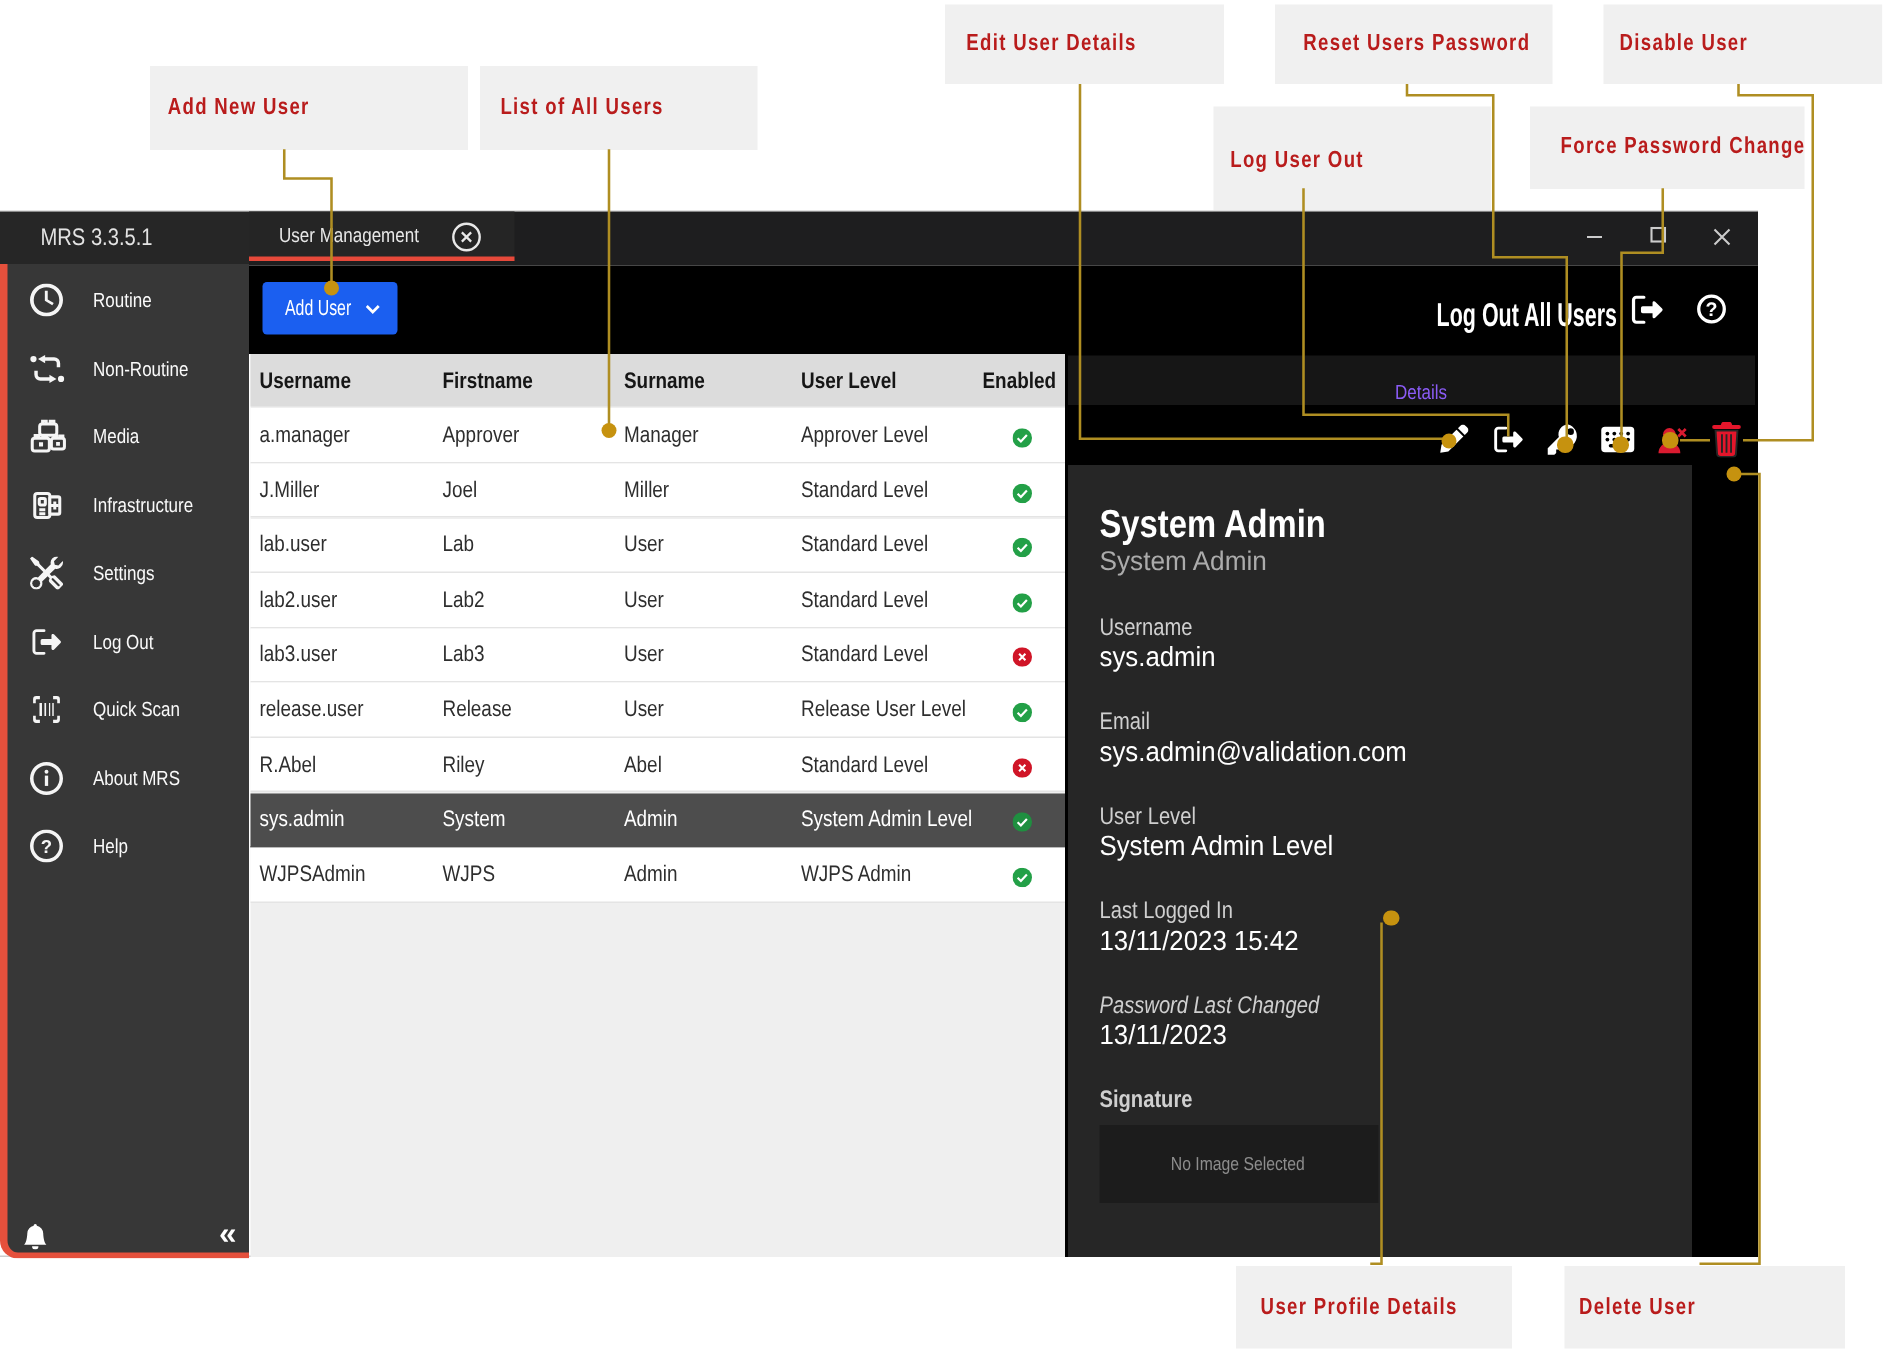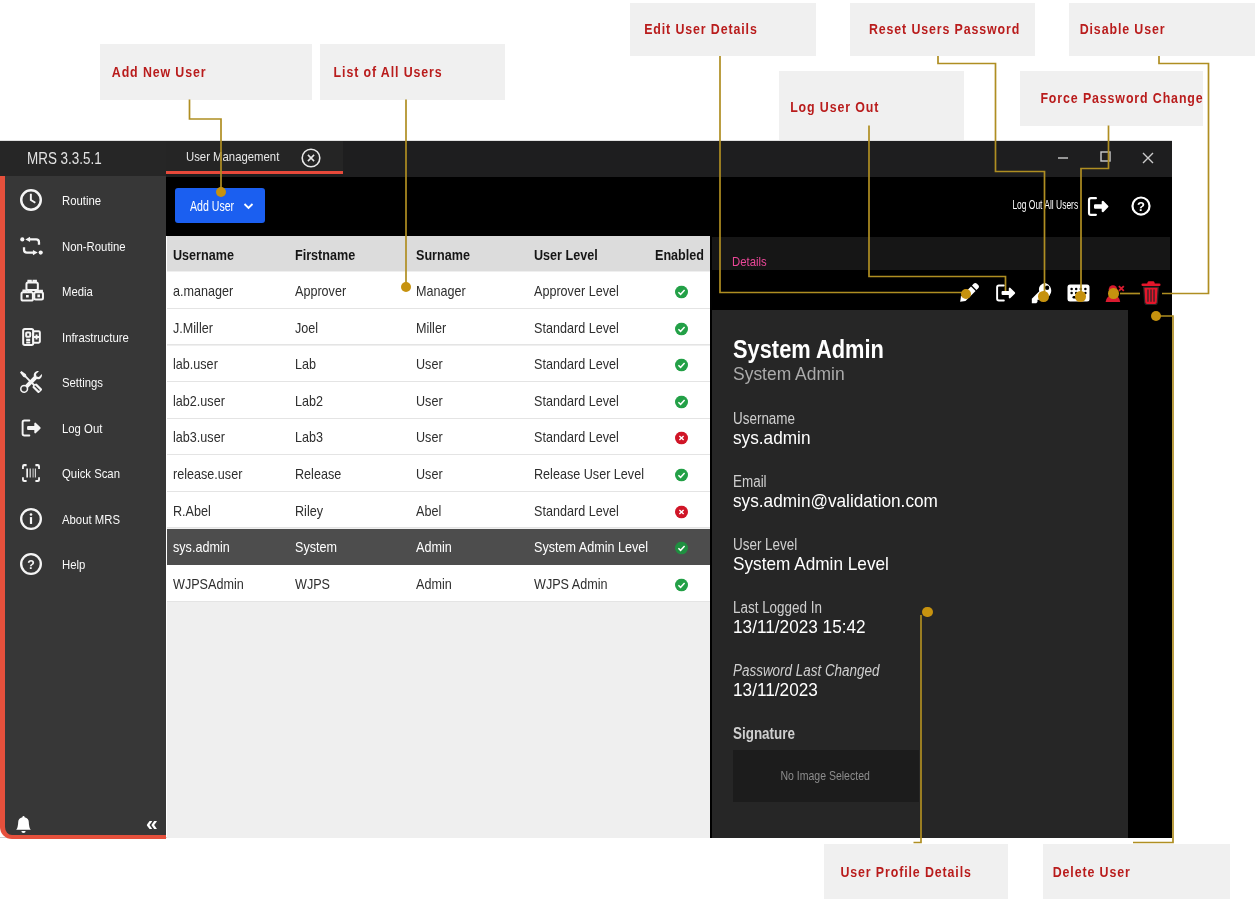--- a/index.html
+++ b/index.html
@@ -47,21 +47,21 @@
   .c2 { position:absolute; left:128.5px; top:50%; }
   .c3 { position:absolute; left:249.5px; top:50%; }
   .c4 { position:absolute; left:367.5px; top:50%; }
   .c1 .cond,.c2 .cond,.c3 .cond,.c4 .cond { transform:translateY(-50%) scaleX(0.84); }
   .cic { position:absolute; left:508.5px; top:calc(50% + 2px); transform:translateY(-50%); }
   .cic svg { display:block; }
 
   
   #rpanel { position:absolute; left:709.5px; top:236px; width:462.5px; height:601.5px; background:#000; }
   #detailsbar { position:absolute; left:2.5px; top:1px; width:458px; height:33px; background:#161616;
-                color:#ec4899; font-size:13.5px; display:flex; align-items:center; padding-left:20px; padding-top:16px; }
+                color:#8b5cf6; font-size:13.5px; display:flex; align-items:center; padding-left:20px; padding-top:16px;justify-content:center; }
   #iconrow { position:absolute; left:0; top:34px; width:100%; height:40px; background:#000; }
   #pbody { position:absolute; left:2.5px; top:74px; width:416px; height:527.5px; background:#262626; color:#fff; }
   .plabel { color:#cfcfcf; font-size:16px; }
   .pvalue { color:#fff; font-size:18.5px; }
   .pvalue .cond { transform:scaleX(0.93); }
   #sigbox { position:absolute; left:20.5px; top:676px; width:186px; height:52px; background:#1c1c1c;
             color:#8d8d8d; font-weight:normal; font-size:12.5px; display:flex; align-items:center; justify-content:center; }
 
   .dot { position:absolute; width:10.5px; height:10.5px; border-radius:50%; background:#c6920f; z-index:30; }
   #lines { position:absolute; left:0; top:0; z-index:25; pointer-events:none; }
@@ -78,21 +78,21 @@
     </div>
   <div class="callout" style="left:630px; top:2.5px; width:186px; height:53.5px;">
       <span>Edit User Details</span>
     </div>
   <div class="callout" style="left:850px; top:2.5px; width:185px; height:53.5px;">
       <span>Reset Users Password</span>
     </div>
   <div class="callout" style="left:1069px; top:2.5px; width:186px; height:53.5px;">
       <span>Disable User</span>
     </div>
-  <div class="callout" style="left:779px; top:71px; width:185px; height:72px;">
+  <div class="callout" style="left:809px; top:71px; width:185px; height:72px;">
       <span>Log User Out</span>
     </div>
   <div class="callout" style="left:1020px; top:71px; width:183px; height:54.5px;">
       <span>Force Password Change</span>
     </div>
   <div class="callout" style="left:824px; top:844px; width:184px; height:55px;">
       <span>User Profile Details</span>
     </div>
   <div class="callout" style="left:1043px; top:844px; width:187px; height:55px;">
       <span>Delete User</span>
@@ -207,21 +207,21 @@
     </svg>
   </div>
 
   <div id="toolbar">
     <div id="addbtn">
         <span class="abs" style="left:15px; top:10px;"><span class="cond" style="transform:scaleX(0.73);">Add User</span></span>
       <svg class="abs" style="left:68px; top:14px;" width="11" height="8" viewBox="0 0 11 8">
           <path d="M1.5 2 L5.5 6 L9.5 2" fill="none" stroke="#fff" stroke-width="1.8"></path>
         </svg>
     </div>
-    <div style="position:absolute; right:94px; top:20px; color:#fff; font-weight:normal; font-size:13px;">
+    <div style="position:absolute; right:94px; top:20px; color:#fff; font-weight:bold; font-size:22px;">
       <span class="condr" style="transform:scaleX(0.65);">Log Out All Users</span></div>
     <svg style="position:absolute;left:920px;top:18px;" width="24" height="23" viewBox="0 0 16 16" fill="#fff">
       <path d="M7.3 13.8 a.75.75 0 0 1-.75.75 H3.1 a2.1 2.1 0 0 1-2.1-2.1 V3.55 a2.1 2.1 0 0 1 2.1-2.1 h3.45 a.75.75 0 0 1 0 1.5 H3.1 a.6.6 0 0 0-.6.6 v8.9 a.6.6 0 0 0 .6.6 h3.45 a.75.75 0 0 1 .75.75 z"></path>
       <path d="M15 8.55 a.75.75 0 0 0 0-1.1 L11.8 4.25 a.72.72 0 0 0-1.23.51 V6.4 H6 a.8.8 0 0 0-.8.8 v1.6 a.8.8 0 0 0 .8.8 h4.57 v1.64 a.72.72 0 0 0 1.23.51 z"></path>
     </svg>
     <svg style="position:absolute;left:964px;top:18px;" width="22" height="22" viewBox="0 0 16 16" fill="#fff">
       <path d="M8 15 A7 7 0 1 1 8 1 a7 7 0 0 1 0 14 z M8 13.4 A5.4 5.4 0 1 0 8 2.6 a5.4 5.4 0 0 0 0 10.8 z"></path>
       <text x="8" y="11.4" font-size="9.5" font-weight="bold" text-anchor="middle" fill="#fff" font-family="Liberation Sans">?</text>
     </svg>
   </div>

